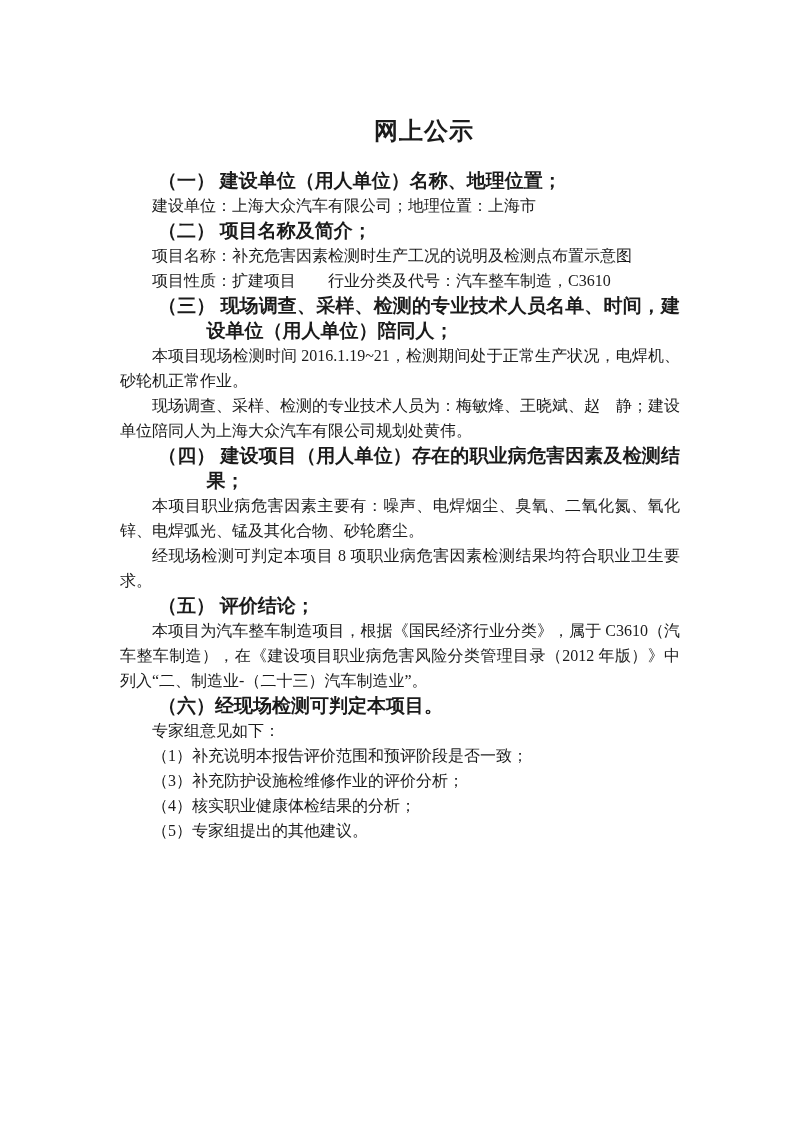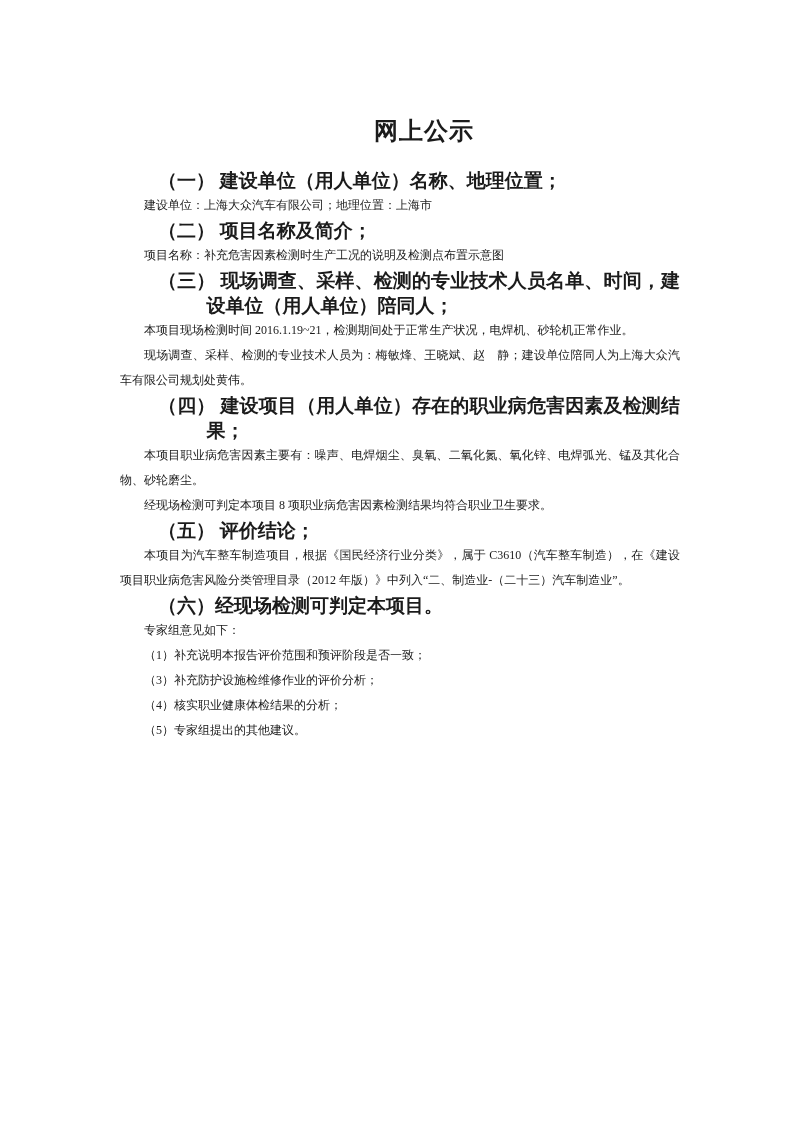--- a/index.html
+++ b/index.html
@@ -35,40 +35,41 @@
   .h {
     font-size: 19px;
     line-height: 25px;
     font-weight: bold;
     margin: 0;
     text-align: justify;
     padding-left: 4.55em;
     text-indent: -2.55em;
   }
   .p {
-    font-size: 12px;
+    font-size: 16px;
     line-height: 25px;
     margin: 0;
     text-align: justify;
     text-indent: 2em;
   }
 </style>
 </head>
 <body>
 
 <div class="page">
   <div class="content">
 
     <h1 class="doc-title">网上公示</h1>
 
     <p class="h">（一） 建设单位（用人单位）名称、地理位置；</p>
     <p class="p">建设单位：上海大众汽车有限公司；地理位置：上海市</p>
 
     <p class="h">（二） 项目名称及简介；</p>
     <p class="p">项目名称：补充危害因素检测时生产工况的说明及检测点布置示意图</p>
+    <p class="p">项目性质：扩建项目　　行业分类及代号：汽车整车制造，C3610</p>
 
     <p class="h">（三） 现场调查、采样、检测的专业技术人员名单、时间，建设单位（用人单位）陪同人；</p>
     <p class="p">本项目现场检测时间 2016.1.19~21，检测期间处于正常生产状况，电焊机、砂轮机正常作业。</p>
     <p class="p">现场调查、采样、检测的专业技术人员为：梅敏烽、王晓斌、赵　静；建设单位陪同人为上海大众汽车有限公司规划处黄伟。</p>
 
     <p class="h">（四） 建设项目（用人单位）存在的职业病危害因素及检测结果；</p>
     <p class="p">本项目职业病危害因素主要有：噪声、电焊烟尘、臭氧、二氧化氮、氧化锌、电焊弧光、锰及其化合物、砂轮磨尘。</p>
     <p class="p">经现场检测可判定本项目 8 项职业病危害因素检测结果均符合职业卫生要求。</p>
 
     <p class="h">（五） 评价结论；</p>

